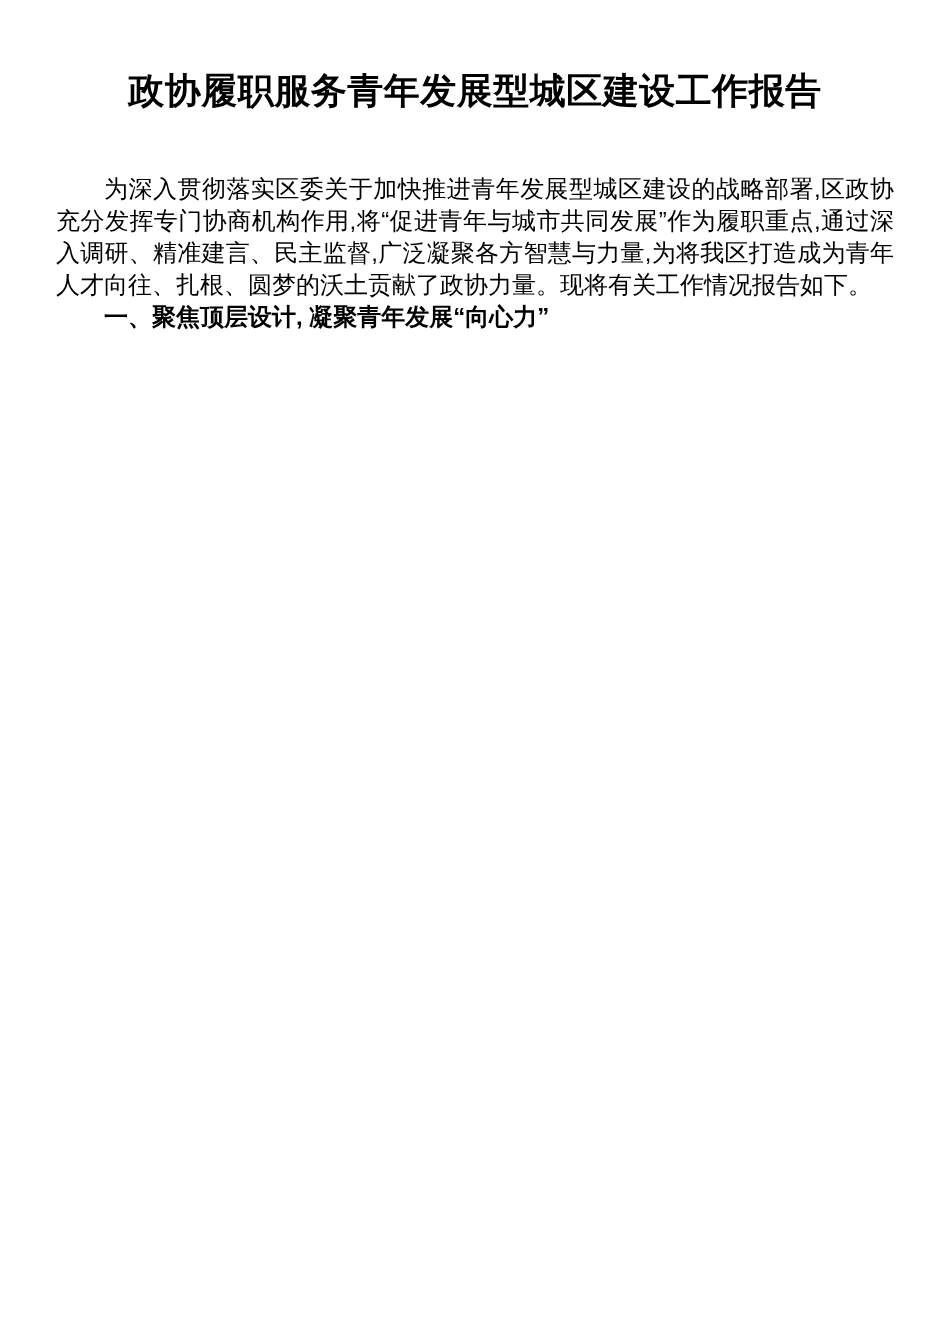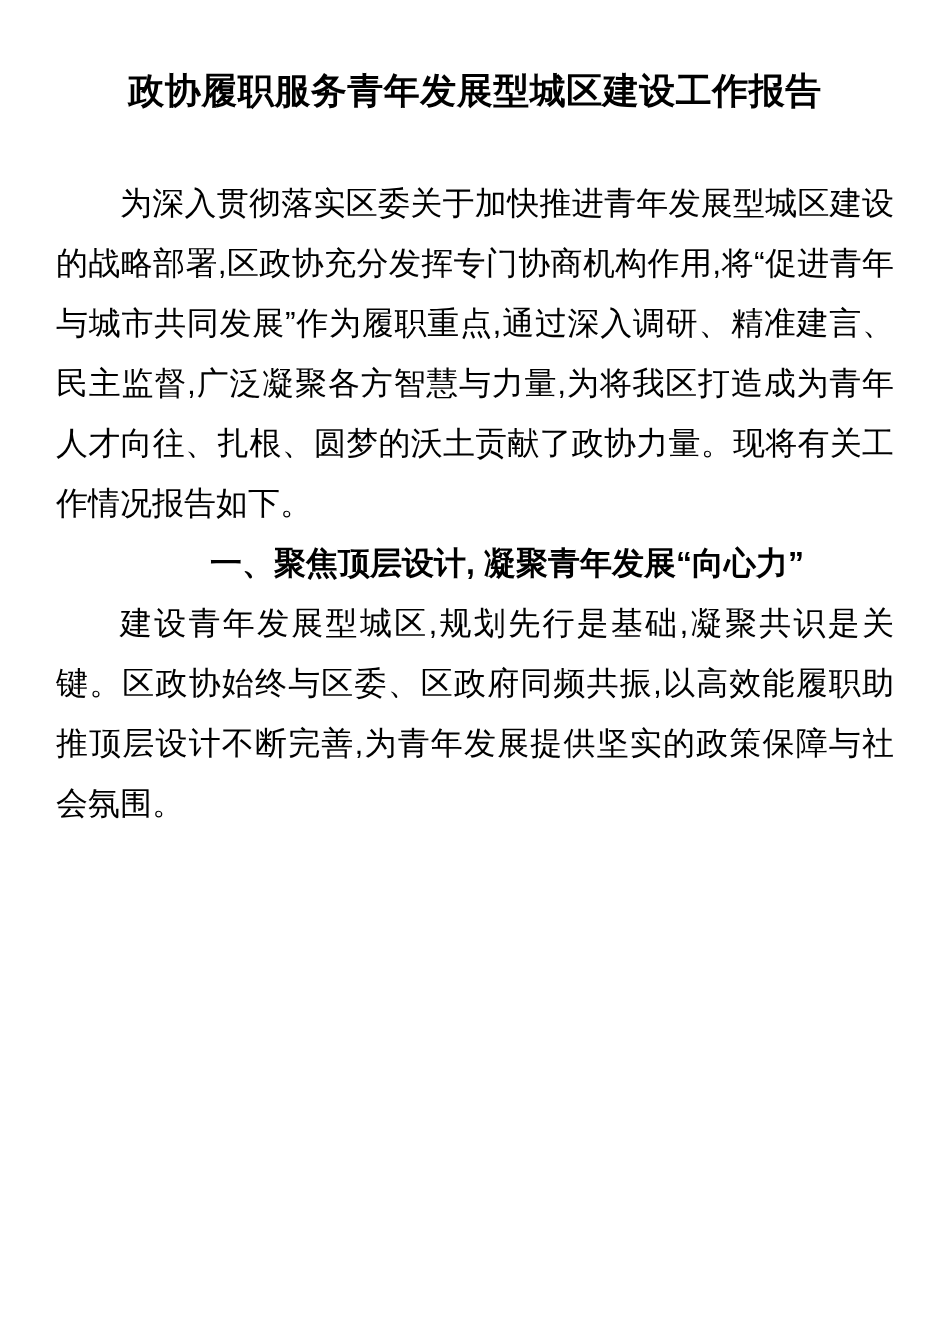--- a/index.html
+++ b/index.html
@@ -23,39 +23,38 @@
   }
   .doc-title {
     font-size: 36px;
     line-height: 72px;
     font-weight: 700;
     text-align: center;
     margin: 0 0 46px 0;
     letter-spacing: 0.5px;
   }
   .para {
-    font-size: 32px;
-    line-height: 60px;
+    font-size: 24px;
+    line-height: 32px;
     margin: 0;
     text-indent: 2em;
     text-align: justify;
     font-weight: 400;
     word-break: break-all;
   }
   .para.heading {
     font-weight: 700;
-    text-align: center;
+    text-align: left;
   }
   .para strong {
     font-weight: 700;
   }
 </style>
 </head>
 <body>
 
 <div class="page">
   <h1 class="doc-title">政协履职服务青年发展型城区建设工作报告</h1>
   <main id="doc-body">
       <p class="para">为深入贯彻落实区委关于加快推进青年发展型城区建设的战略部署,区政协充分发挥专门协商机构作用,将“促进青年与城市共同发展”作为履职重点,通过深入调研、精准建言、民主监督,广泛凝聚各方智慧与力量,为将我区打造成为青年人才向往、扎根、圆梦的沃土贡献了政协力量。现将有关工作情况报告如下。</p>
       <p class="para heading">一、聚焦顶层设计, 凝聚青年发展“向心力”</p>
-      <p class="para">建设青年发展型城区,规划先行是基础,凝聚共识是关键。区政协始终与区委、区政府同频共振,以高效能履职助推顶层设计不断完善,为青年发展提供坚实的政策保障与社会氛围。</p>
     </main>
 </div>
 
 </body></html>

